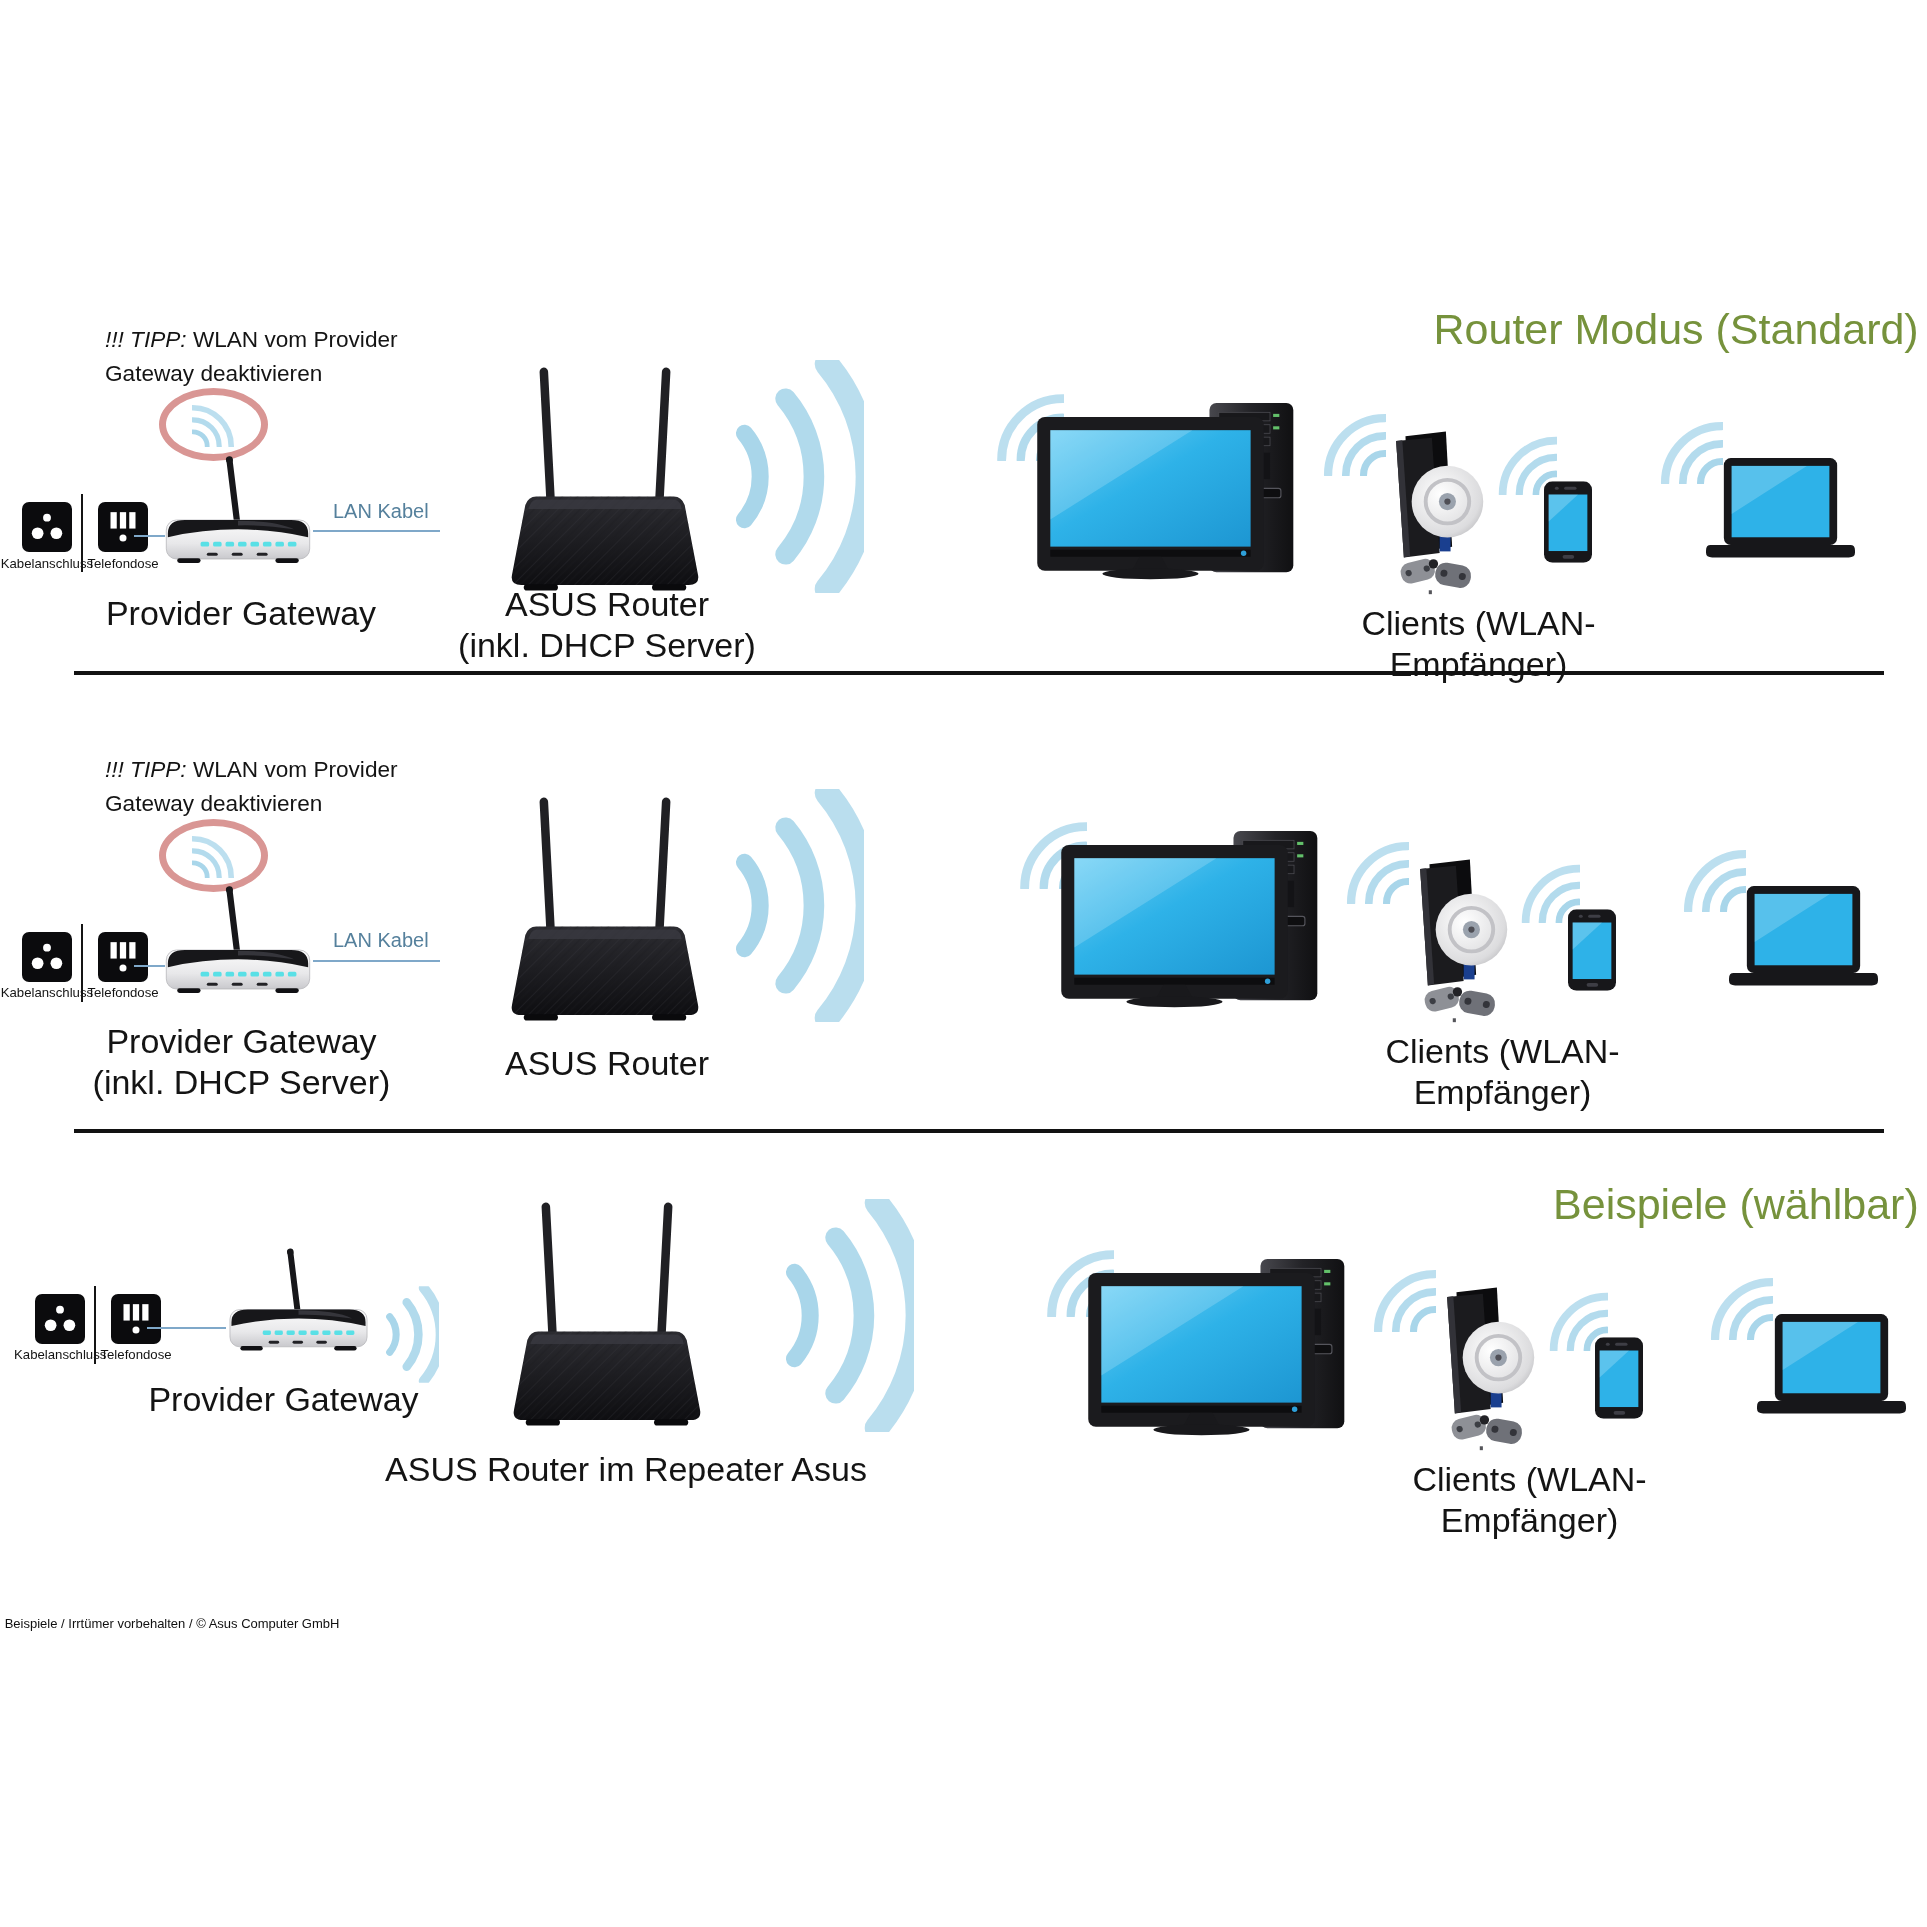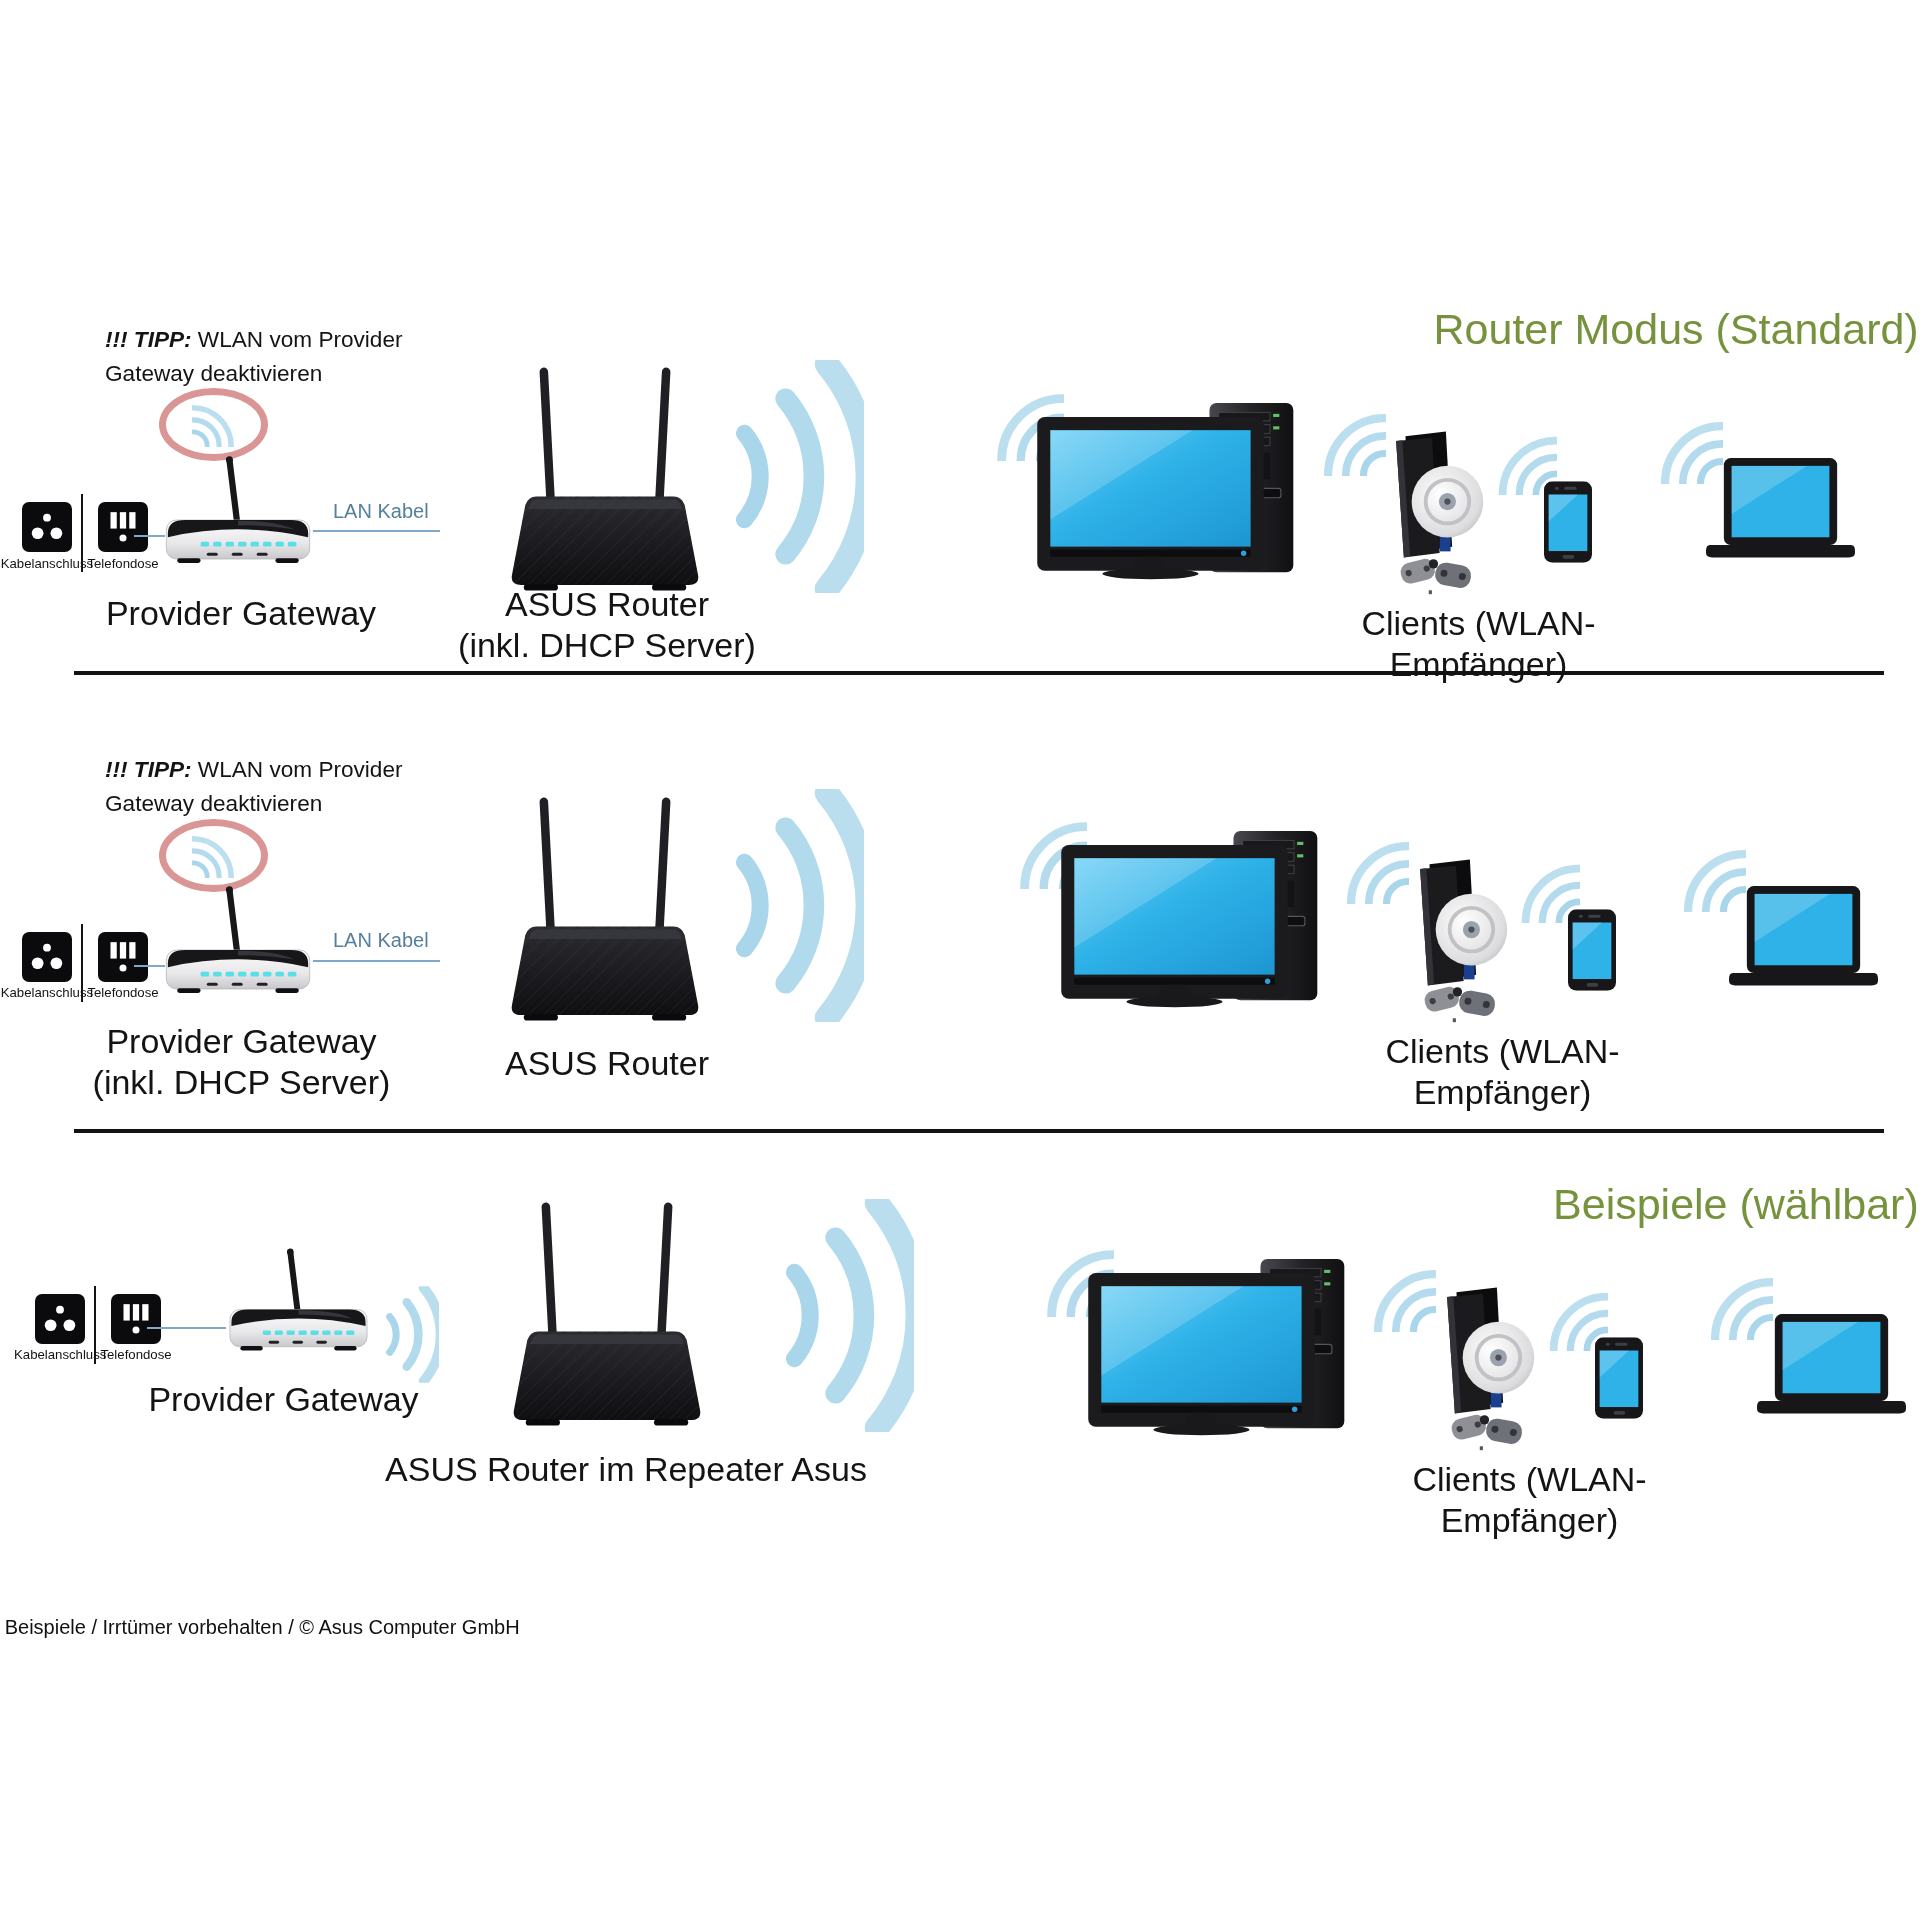--- a/index.html
+++ b/index.html
@@ -6,27 +6,27 @@
     --heading:#76923C; --ellipse:#D99694; --wifi:#A9D6EA;
     --screen:#2EB2E8; --lan:#55809C; --ink:#141414;
   }
   html,body{margin:0;padding:0;background:#fff;}
   .canvas{position:relative;width:1928px;height:1928px;background:#ffffff;overflow:hidden;
           font-family:"Liberation Sans",sans-serif;color:var(--ink);}
   .abs{position:absolute;}
   .heading{font-size:43px;color:var(--heading);white-space:nowrap;}
   .lbl{font-size:34px;line-height:1.22;color:var(--ink);text-align:center;}
   .tip{font-size:22.6px;line-height:1.5;color:var(--ink);}
-  .tip .tip-b{font-weight:bold;font-style:italic;}
+  .tip .tip-b{font-weight:normal;font-style:italic;}
   .lan{font-size:20px;color:var(--lan);white-space:nowrap;}
   .sock-lbl{font-size:13.2px;color:var(--ink);text-align:center;white-space:nowrap;}
   .cable{height:2.3px;background:#7FA8C9;}
   .vline{width:2.3px;background:#141414;}
   .divider{height:3.9px;background:#121212;}
-  .footer{font-size:20px;color:#101010;white-space:nowrap;}
+  .footer{font-size:13px;color:#101010;white-space:nowrap;}
   .ellipse{border:7px solid var(--ellipse);border-radius:50%;
            display:flex;align-items:center;justify-content:center;}
   .flipx{transform:scaleX(-1);}
   svg{display:block;}
 </style>
 </head>
 <body>
 
 <svg width="0" height="0" style="position:absolute" aria-hidden="true">
   <defs>

